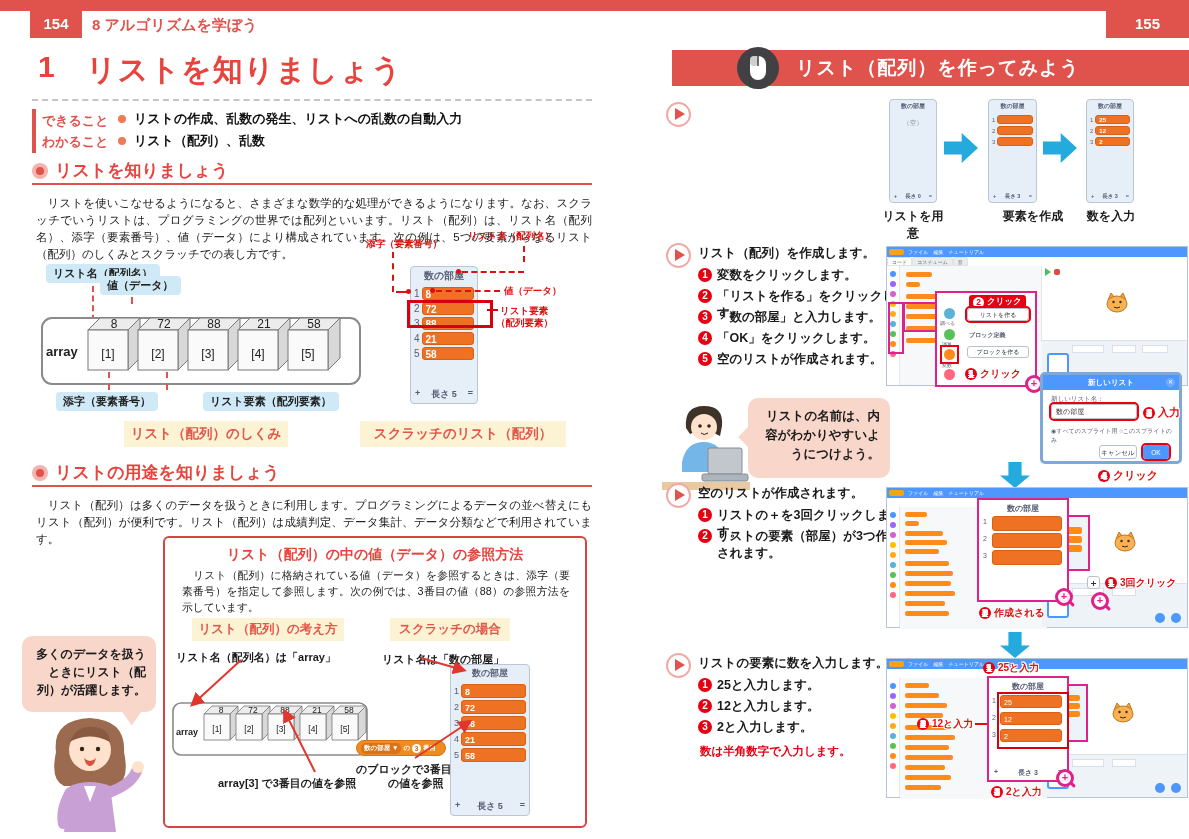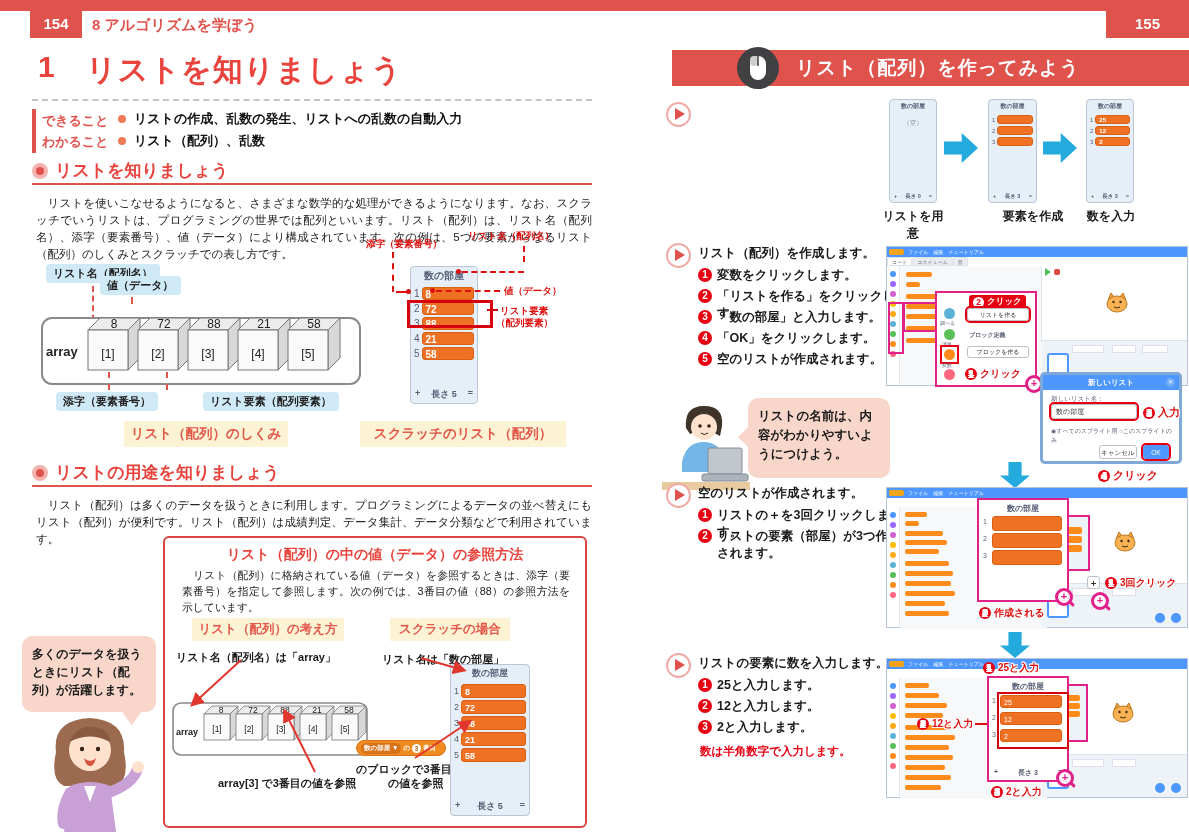--- a/index.html
+++ b/index.html
@@ -33,21 +33,21 @@
   
   .slist{position:absolute;background:#e6eef7;border:1px solid #b9c6d4;border-radius:4px;display:flex;flex-direction:column;box-sizing:border-box;}
   .sl-title{text-align:center;font-weight:700;color:#575e75;padding:2px 0;flex:none;}
   .sl-rows{flex:1;padding:0 2px;overflow:hidden;}
   .sl-row{display:flex;align-items:center;margin:2px 1px;}
   .sl-n{color:#575e75;text-align:center;flex:none;margin-right:2px;}
   .sl-b{flex:1;background:#ef7123;border:1px solid #d96113;border-radius:3px;color:#fff;font-weight:600;padding:0 3px;box-sizing:border-box;}
   .sl-foot{display:flex;justify-content:space-between;color:#575e75;padding:1px 4px 2px;flex:none;font-weight:600;}
   .sl-empty{color:#8a93a2;text-align:center;}
   
-  .speech{position:absolute;background:#f8d7ca;border-radius:10px;padding:9px 10px;font-size:12px;font-weight:600;line-height:1.5;box-sizing:border-box;}
+  .speech{position:absolute;background:#f8d7ca;border-radius:10px;padding:9px 10px;font-size:12px;font-weight:600;line-height:1.5;box-sizing:border-box;text-align:right;}
   .speech.tail-br::after{content:"";position:absolute;right:16px;bottom:-8px;width:16px;height:16px;background:#f8d7ca;transform:rotate(55deg) skewX(20deg);}
   .speech.tail-l::after{content:"";position:absolute;left:-7px;top:32px;width:14px;height:14px;background:#f8d7ca;transform:rotate(45deg);}
   
   .rp-header{background:#e0524c;display:flex;align-items:center;}
   .rp-title{color:#fff;font-weight:700;font-size:19px;letter-spacing:1px;}
   .step-icon{position:absolute;width:21px;height:21px;border:2.5px solid #f0a9a5;border-radius:50%;background:#fff;}
   .step-icon::after{content:"";position:absolute;left:7px;top:4px;border-left:10px solid #e0524c;border-top:6.5px solid transparent;border-bottom:6.5px solid transparent;}
   .step-text{font-size:12.5px;font-weight:600;line-height:1.55;}
   .step-item{display:flex;align-items:flex-start;font-size:12.5px;font-weight:600;line-height:1.35;}
   .cnum{flex:none;display:inline-flex;width:14px;height:14px;border-radius:50%;background:#e60012;color:#fff;font-size:10px;font-weight:700;align-items:center;justify-content:center;margin:1px 5px 0 0;}

